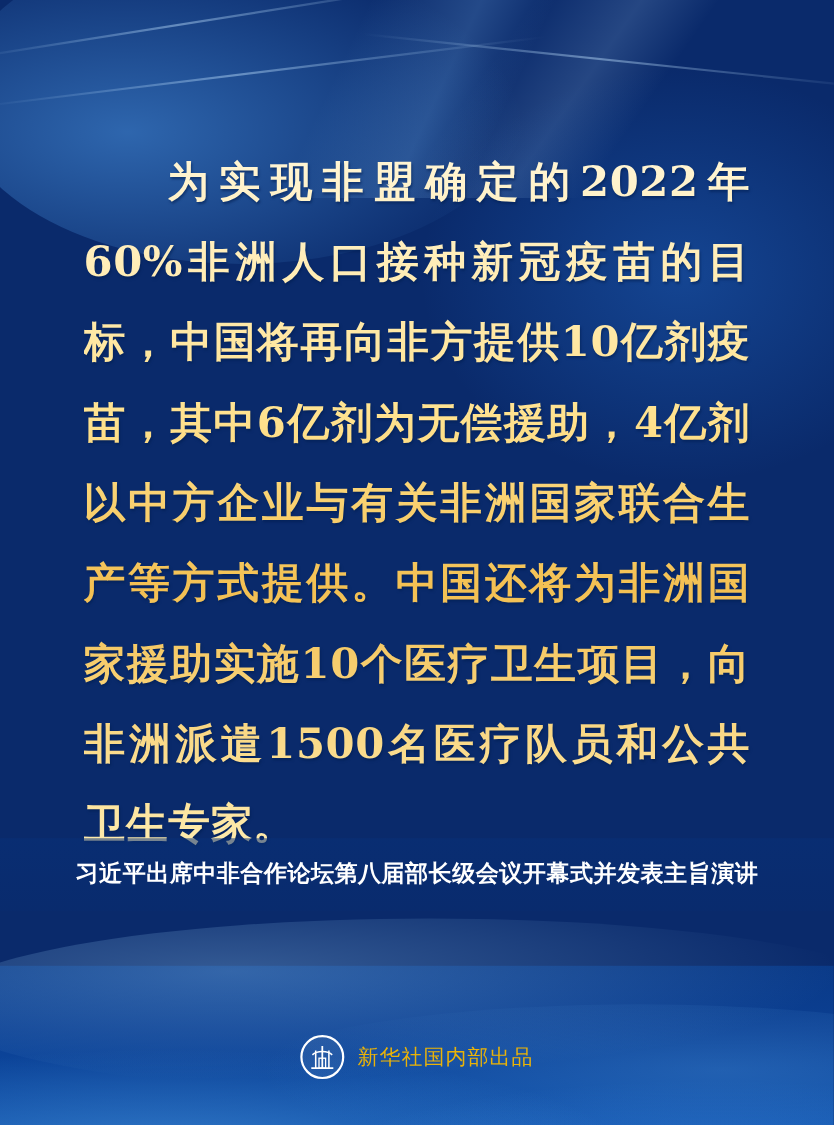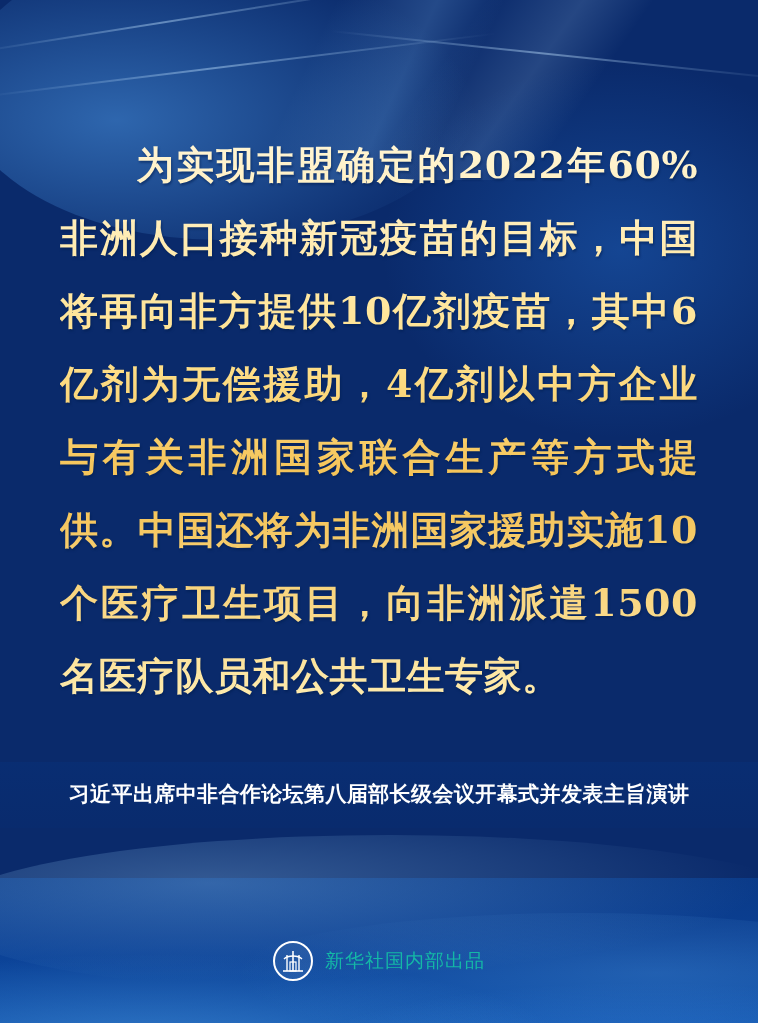--- a/index.html
+++ b/index.html
@@ -89,21 +89,21 @@
     border-radius: 50%;
     background: radial-gradient(ellipse at 60% 40%, rgba(110,190,255,0.22) 0%, rgba(110,190,255,0) 65%);
   }
 
   
   .quote-wrap {
     position: absolute;
     left: 0;
     top: 128px;
     width: 758px;
-    padding: 0 60px;
+    padding: 0 76px;
     box-sizing: border-box;
   }
   .quote-text {
     font-family: "DejaVu Serif", "Liberation Serif", serif;
     font-weight: 700;
     font-size: 38px;
     line-height: 73px;
     text-indent: 76px;
     letter-spacing: 0.5px;
     text-align: justify;
@@ -162,21 +162,21 @@
     border: 2px solid #ffffff;
     position: relative;
     display: flex;
     align-items: center;
     justify-content: center;
     box-sizing: border-box;
     background: rgba(255,255,255,0.06);
   }
   .logo-mark svg { display: block; }
   .footer-text {
-    color: #14b8a6;
+    color: #eab308;
     font-family: "DejaVu Sans", "Liberation Sans", sans-serif;
     font-size: 19px;
     letter-spacing: 1px;
   }
 </style>
 </head>
 <body>
 
 <div class="poster">
 

